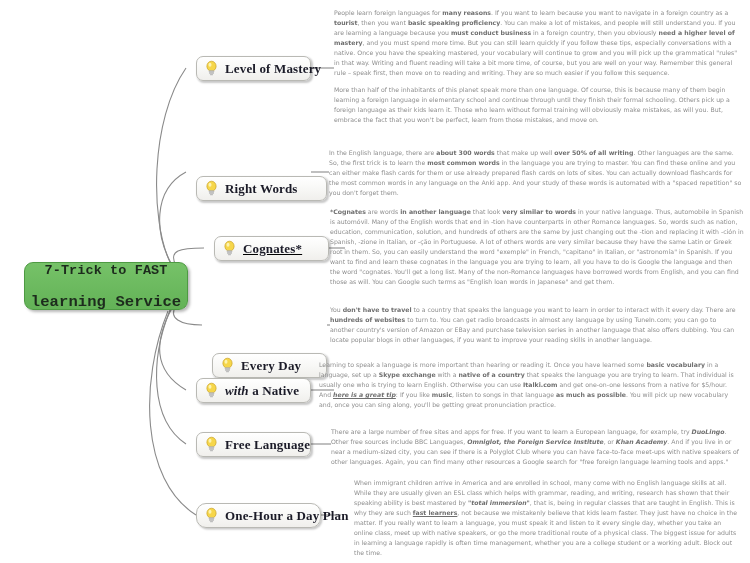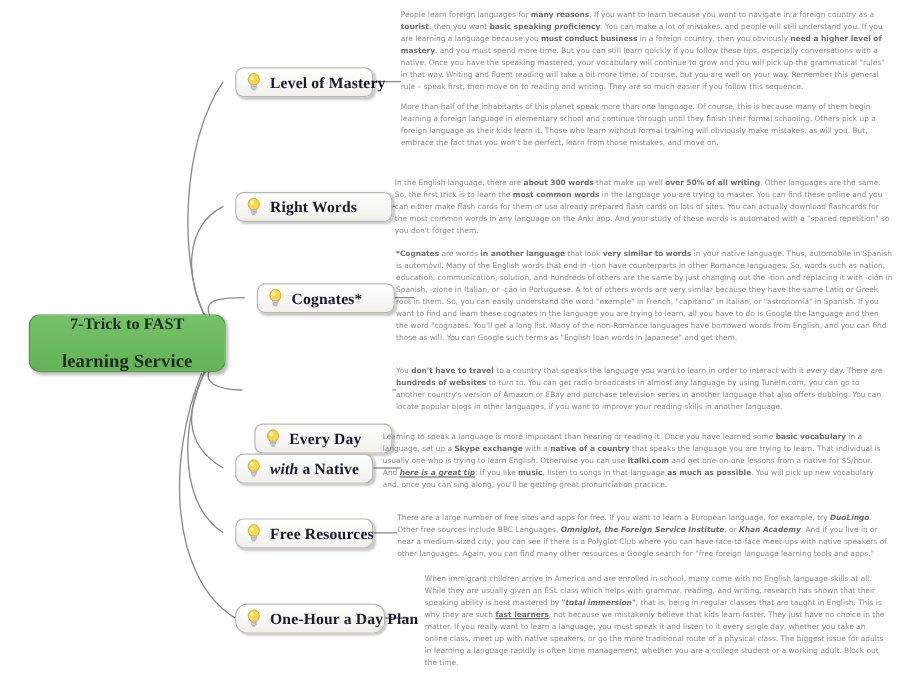--- a/index.html
+++ b/index.html
@@ -36,22 +36,22 @@
     top: 262px;
     width: 162px;
     height: 46px;
     background: linear-gradient(180deg,#76c268 0%, #63b257 100%);
     border: 1px solid #4e9a43;
     border-radius: 9px;
     box-shadow: 2px 2px 3px rgba(0,0,0,0.28);
     display: flex;
     flex-direction: column;
     align-items: center;
-    justify-content: center;
-    font-family: Liberation Serif, serif;
+    justify-content: space-between;
+    font-family: Liberation Mono, monospace;
     color: #1d2b1d;
     line-height: 1.12;
     gap: 16px;
   }
   .root-line-1 {
     font-size: 13.5px;
     font-weight: bold;
     letter-spacing: 0.1px;
   }
   .root-line-2 {
@@ -145,32 +145,32 @@
     <svg class="bulb-icon" viewBox="0 0 13 17">
       <ellipse cx="6.5" cy="6.2" rx="4.6" ry="5" fill="#f6d64a" stroke="#c9a227" stroke-width="0.7"></ellipse>
       <ellipse cx="5" cy="4.8" rx="1.5" ry="2" fill="#fdf3b0"></ellipse>
       <rect x="4.1" y="10.6" width="4.8" height="1.5" rx="0.5" fill="#cfcfcf" stroke="#9a9a9a" stroke-width="0.4"></rect>
       <rect x="4.4" y="12.3" width="4.2" height="1.4" rx="0.5" fill="#cfcfcf" stroke="#9a9a9a" stroke-width="0.4"></rect>
       <rect x="5" y="13.9" width="3" height="1.3" rx="0.5" fill="#bdbdbd"></rect>
     </svg>
     <span class="topic-label">Level of Mastery</span>
   </div>
 
-  <div class="topic-node" style="left:196px; top:160px; width:131px;">
+  <div class="topic-node" style="left:196px; top:176px; width:131px;">
     <svg class="bulb-icon" viewBox="0 0 13 17">
       <ellipse cx="6.5" cy="6.2" rx="4.6" ry="5" fill="#f6d64a" stroke="#c9a227" stroke-width="0.7"></ellipse>
       <ellipse cx="5" cy="4.8" rx="1.5" ry="2" fill="#fdf3b0"></ellipse>
       <rect x="4.1" y="10.6" width="4.8" height="1.5" rx="0.5" fill="#cfcfcf" stroke="#9a9a9a" stroke-width="0.4"></rect>
       <rect x="4.4" y="12.3" width="4.2" height="1.4" rx="0.5" fill="#cfcfcf" stroke="#9a9a9a" stroke-width="0.4"></rect>
       <rect x="5" y="13.9" width="3" height="1.3" rx="0.5" fill="#bdbdbd"></rect>
     </svg>
     <span class="topic-label">Right Words</span>
   </div>
 
-  <div class="topic-node" style="left:214px; top:236px; width:115px;">
+  <div class="topic-node" style="left:214px; top:236px; width:115px;text-decoration:underline;">
     <svg class="bulb-icon" viewBox="0 0 13 17">
       <ellipse cx="6.5" cy="6.2" rx="4.6" ry="5" fill="#f6d64a" stroke="#c9a227" stroke-width="0.7"></ellipse>
       <ellipse cx="5" cy="4.8" rx="1.5" ry="2" fill="#fdf3b0"></ellipse>
       <rect x="4.1" y="10.6" width="4.8" height="1.5" rx="0.5" fill="#cfcfcf" stroke="#9a9a9a" stroke-width="0.4"></rect>
       <rect x="4.4" y="12.3" width="4.2" height="1.4" rx="0.5" fill="#cfcfcf" stroke="#9a9a9a" stroke-width="0.4"></rect>
       <rect x="5" y="13.9" width="3" height="1.3" rx="0.5" fill="#bdbdbd"></rect>
     </svg>
     <span class="topic-label">Cognates*</span>
   </div>
 
@@ -197,21 +197,21 @@
   </div>
 
   <div class="topic-node" style="left:196px; top:432px; width:115px;">
     <svg class="bulb-icon" viewBox="0 0 13 17">
       <ellipse cx="6.5" cy="6.2" rx="4.6" ry="5" fill="#f6d64a" stroke="#c9a227" stroke-width="0.7"></ellipse>
       <ellipse cx="5" cy="4.8" rx="1.5" ry="2" fill="#fdf3b0"></ellipse>
       <rect x="4.1" y="10.6" width="4.8" height="1.5" rx="0.5" fill="#cfcfcf" stroke="#9a9a9a" stroke-width="0.4"></rect>
       <rect x="4.4" y="12.3" width="4.2" height="1.4" rx="0.5" fill="#cfcfcf" stroke="#9a9a9a" stroke-width="0.4"></rect>
       <rect x="5" y="13.9" width="3" height="1.3" rx="0.5" fill="#bdbdbd"></rect>
     </svg>
-    <span class="topic-label">Free Resources</span>
+    <span class="topic-label">Free Language</span>
   </div>
 
   <div class="topic-node" style="left:196px; top:503px; width:125px;border-radius:10px;">
     <svg class="bulb-icon" viewBox="0 0 13 17">
       <ellipse cx="6.5" cy="6.2" rx="4.6" ry="5" fill="#f6d64a" stroke="#c9a227" stroke-width="0.7"></ellipse>
       <ellipse cx="5" cy="4.8" rx="1.5" ry="2" fill="#fdf3b0"></ellipse>
       <rect x="4.1" y="10.6" width="4.8" height="1.5" rx="0.5" fill="#cfcfcf" stroke="#9a9a9a" stroke-width="0.4"></rect>
       <rect x="4.4" y="12.3" width="4.2" height="1.4" rx="0.5" fill="#cfcfcf" stroke="#9a9a9a" stroke-width="0.4"></rect>
       <rect x="5" y="13.9" width="3" height="1.3" rx="0.5" fill="#bdbdbd"></rect>
     </svg>

